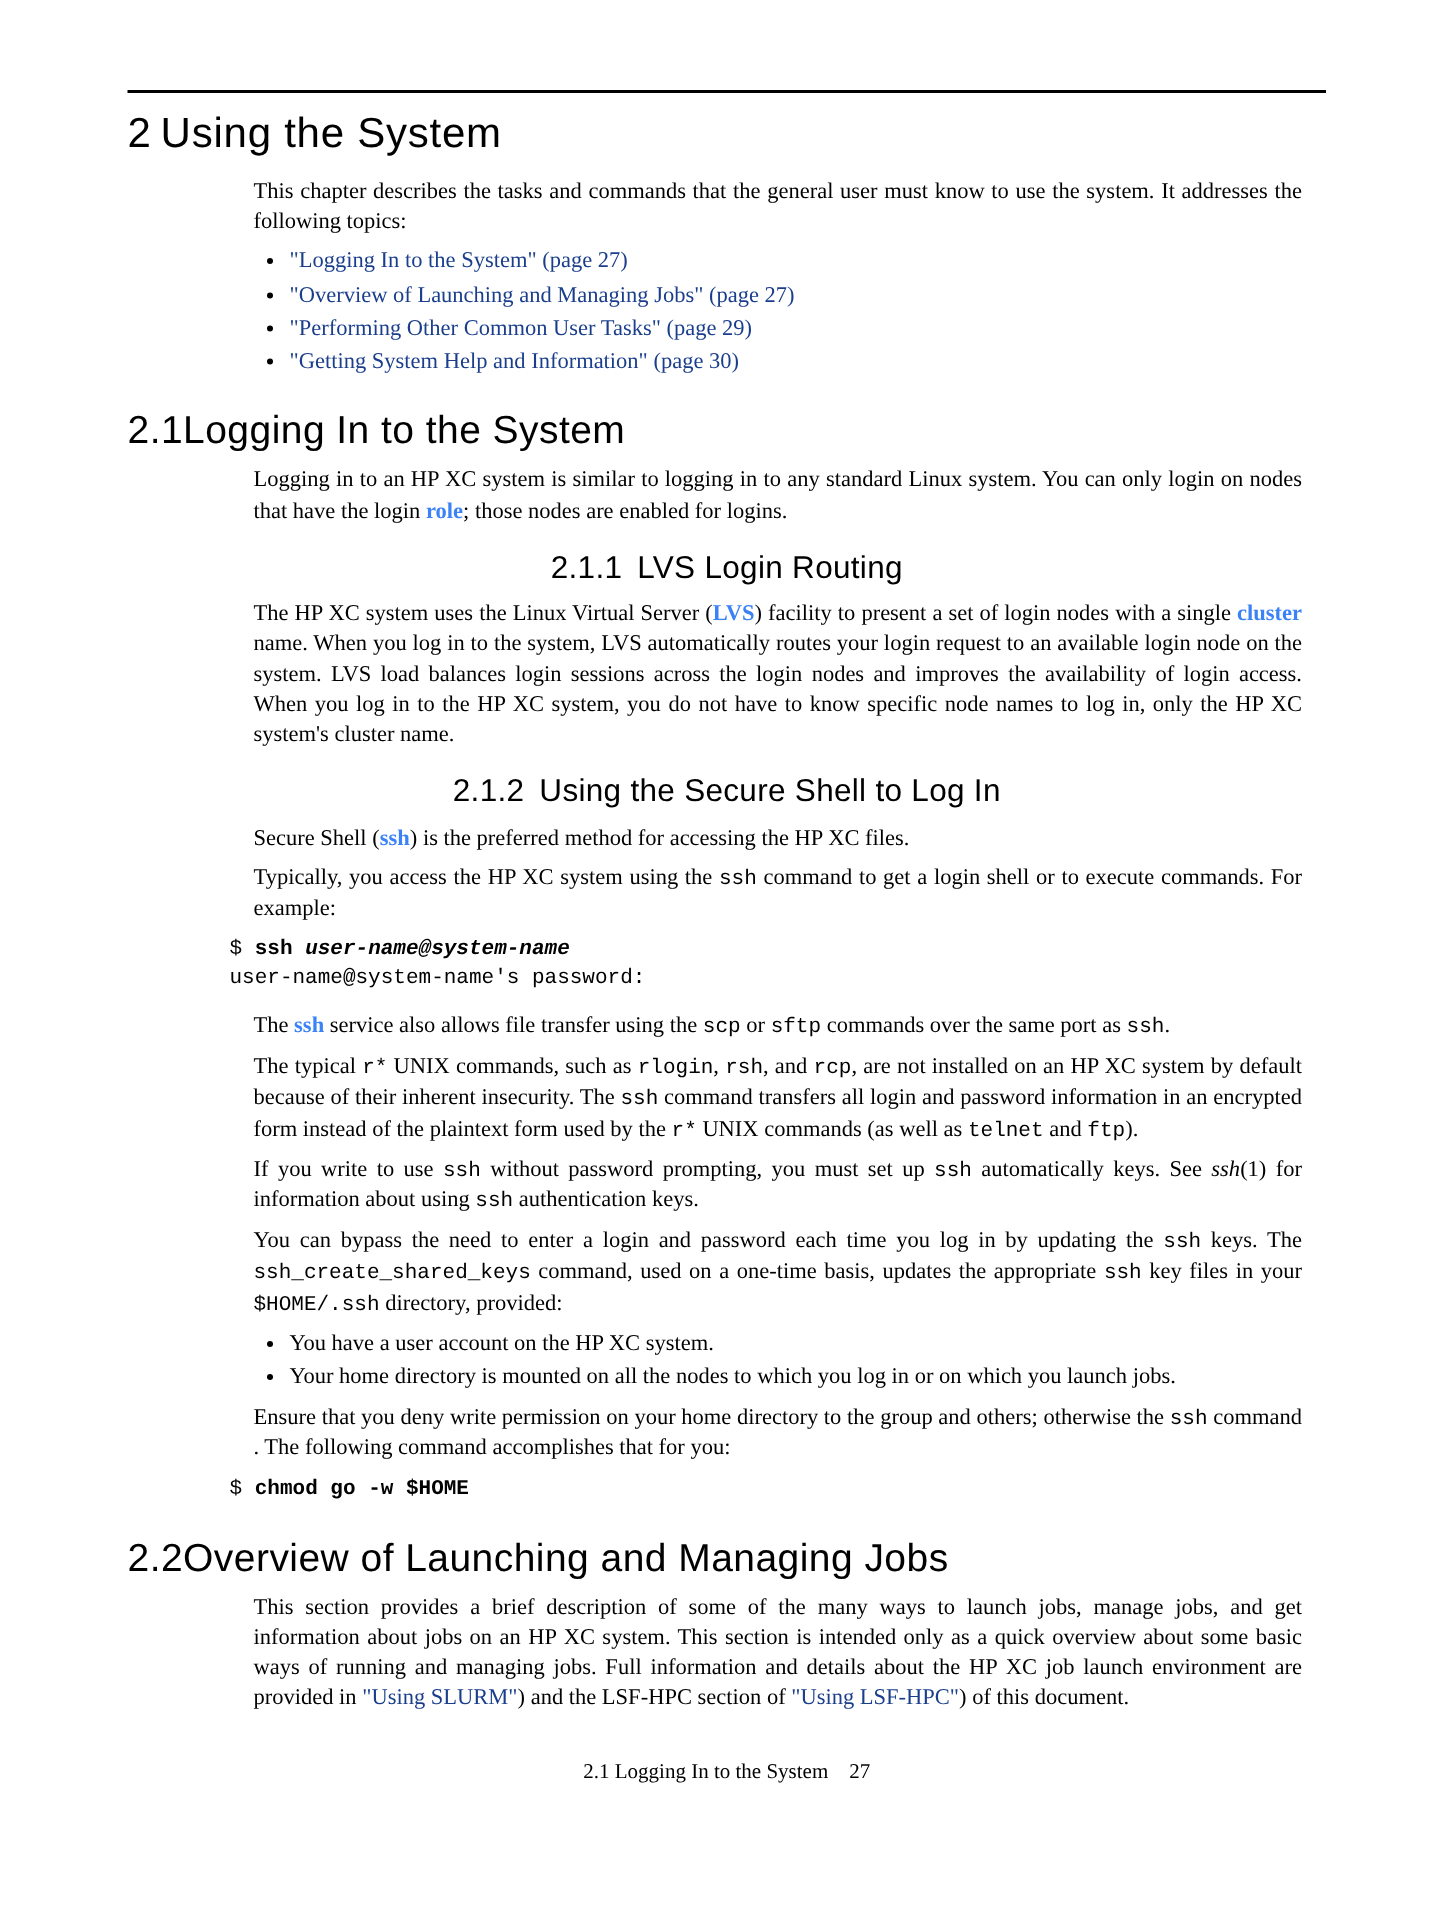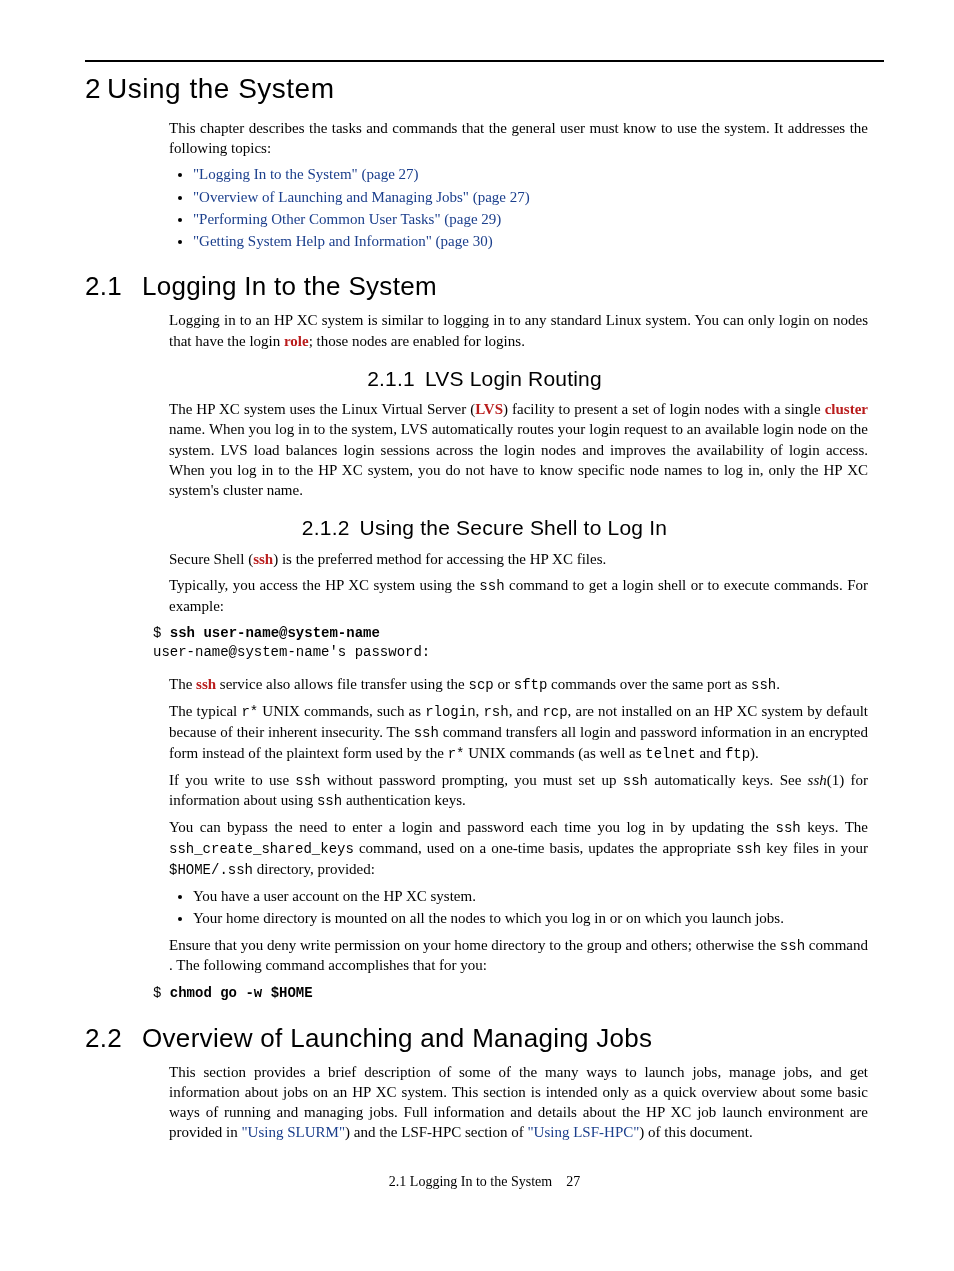--- a/index.html
+++ b/index.html
@@ -28,21 +28,21 @@
     margin-right: 6px;
   }
   h2.section {
     font-family: 'Segoe UI Light', 'Helvetica Neue', Arial, sans-serif;
     font-weight: 300;
     font-size: 26px;
     margin: 18px 0 6px 0;
     letter-spacing: 0.3px;
   }
   h2.section .num {
-    margin-right: 20px;
+    margin-right: 0;
   }
   h3.subsection {
     font-family: 'Segoe UI Light', 'Helvetica Neue', Arial, sans-serif;
     font-weight: 300;
     font-size: 21px;
     margin: 14px 0 4px 0;
     letter-spacing: 0.2px;
     text-align: center;
   }
   h3.subsection .num {
@@ -60,35 +60,35 @@
     padding-left: 40px;
   }
   li {
     margin: 2px 0;
   }
   a, .link {
     color: #1a3e8c;
     text-decoration: none;
   }
   .bold-link {
-    color: #b91c1c;
+    color: #3b82f6;
     font-weight: bold;
   }
   .mono {
     font-family: 'Courier New', monospace;
     font-size: 14px;
   }
   pre.codeblock {
     font-family: 'Courier New', monospace;
     font-size: 14px;
     margin: 8px 0 12px 0;
     white-space: pre;
   }
   .cmd-bold { font-weight: bold; }
-  .cmd-ital { font-weight: bold; }
+  .cmd-ital { font-style: italic; font-weight: bold; }
   .footer {
     margin-top: 30px;
     text-align: center;
     font-size: 14px;
   }
   em.ital { font-style: italic; }
 </style>
 </head>
 <body>
 

